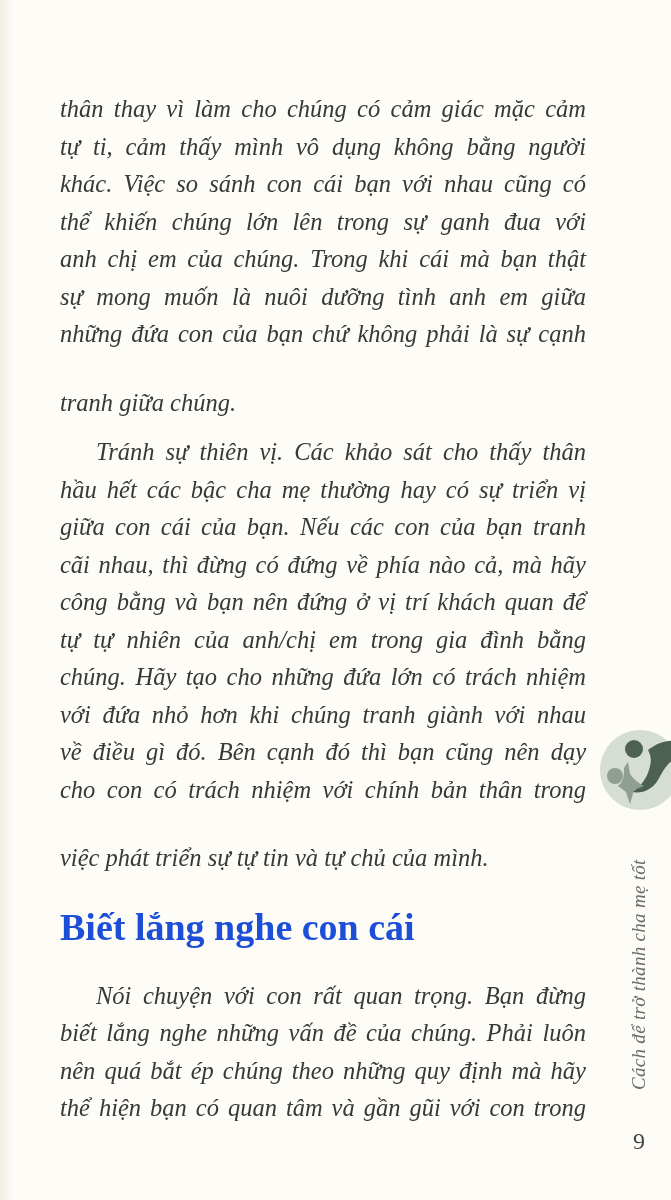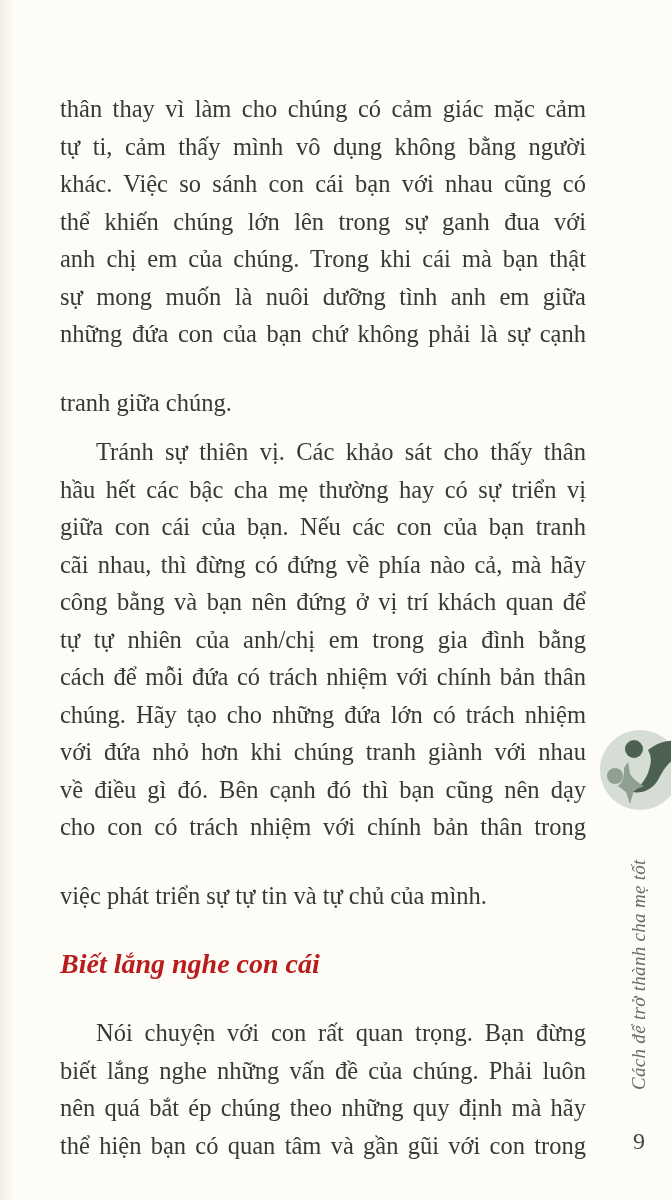--- a/index.html
+++ b/index.html
@@ -16,31 +16,31 @@
     }
     .text-block {
       position: absolute; left: 60px; top: 90px; width: 526px;
     }
     .para {
       margin: 0;
       font-size: 24.5px;
       line-height: 37.5px;
       text-align: justify;
       text-align-last: left;
+      font-style: italic;
     }
     .para .line { display: block; text-align: justify; text-align-last: justify; white-space: nowrap; }
     .para .line.last { text-align-last: left; margin-top: 31px; }
     .para.p2 { margin-top: 12px; }
     .para .indent { padding-left: 36px; }
     .heading {
       margin: 20px 0 0 0;
-      font-style: italic;
-      font-size: 28px;
+      font-size: 38px;
       line-height: 60px;
-      color: #b91c1c;
+      color: #1d4ed8;
     }
     .para.p3 { margin-top: 20px; }
 
     .ornament {
       position: absolute; left: 598px; top: 728px; width: 84px; height: 84px;
     }
     .running-title {
       position: absolute; left: 628px; top: 1090px;
       transform: rotate(-90deg);
       transform-origin: left top;
@@ -72,21 +72,20 @@
     <span class="line last">tranh giữa chúng.</span>
   </p>
 
   <p class="para p2">
     <span class="line indent">Tránh sự thiên vị. Các khảo sát cho thấy thân</span>
     <span class="line">hầu hết các bậc cha mẹ thường hay có sự triển vị</span>
     <span class="line">giữa con cái của bạn. Nếu các con của bạn tranh</span>
     <span class="line">cãi nhau, thì đừng có đứng về phía nào cả, mà hãy</span>
     <span class="line">công bằng và bạn nên đứng ở vị trí khách quan để</span>
     <span class="line">tự tự nhiên của anh/chị em trong gia đình bằng</span>
-    <span class="line">cách để mỗi đứa có trách nhiệm với chính bản thân</span>
     <span class="line">chúng. Hãy tạo cho những đứa lớn có trách nhiệm</span>
     <span class="line">với đứa nhỏ hơn khi chúng tranh giành với nhau</span>
     <span class="line">về điều gì đó. Bên cạnh đó thì bạn cũng nên dạy</span>
     <span class="line">cho con có trách nhiệm với chính bản thân trong</span>
     <span class="line last">việc phát triển sự tự tin và tự chủ của mình.</span>
   </p>
 
   <h2 class="heading">Biết lắng nghe con cái</h2>
 
   <p class="para p3">

